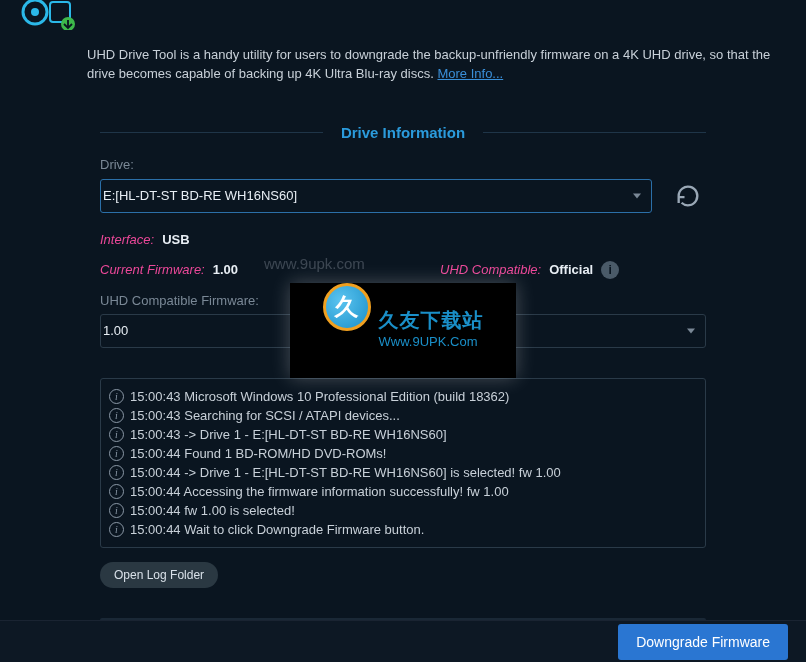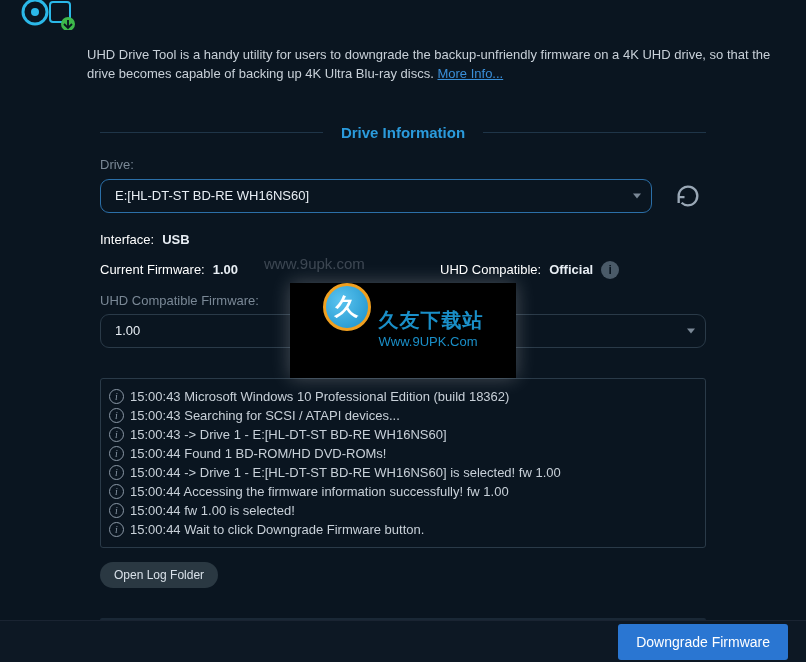--- a/index.html
+++ b/index.html
@@ -47,45 +47,45 @@
   font-size: 15px;
   padding: 0 18px;
 }
 .field-row { margin-bottom: 14px; }
 .field-label { color: #7a8896; font-size: 13px; margin-bottom: 6px; display: block; }
 .drive-row { display: flex; align-items: center; gap: 18px; }
 .select {
   flex: 1;
   background: #0a1520;
   border: 1px solid #2b6fa8;
-  border-radius: 9px;
+  border-radius: 3px;
   height: 34px;
   display: flex; align-items: center;
-  padding: 0 14px;
+  padding: 0 2px;
   color: #e8eef4;
   position: relative;
   cursor: pointer;
 }
 .select.plain { border-color: #2a3a48; }
 .select .chevron {
   position: absolute; right: 10px; top: 50%; transform: translateY(-50%);
   width: 0; height: 0;
   border-left: 4px solid transparent;
   border-right: 4px solid transparent;
   border-top: 5px solid #7a8896;
 }
 .refresh-btn {
   width: 36px; height: 36px;
   display: flex; align-items: center; justify-content: center;
   cursor: pointer;
   color: #9aa8b6;
 }
 .inline-row { display: flex; gap: 60px; margin-bottom: 14px; }
 .inline-field { display: flex; align-items: center; gap: 8px; }
-.inline-field .lbl { color: #ffffff; }
+.inline-field .lbl { color: #ec4899; font-style: italic; }
 .inline-field .val { color: #e8eef4; font-weight: bold; }
 .info-icon {
   width: 18px; height: 18px; border-radius: 50%;
   background: #4a5a68;
   display: inline-flex; align-items: center; justify-content: center;
   color: #0a1520; font-weight: bold; font-size: 12px;
   cursor: pointer;
 }
 .log-box {
   border: 1px solid #2a3a48;

